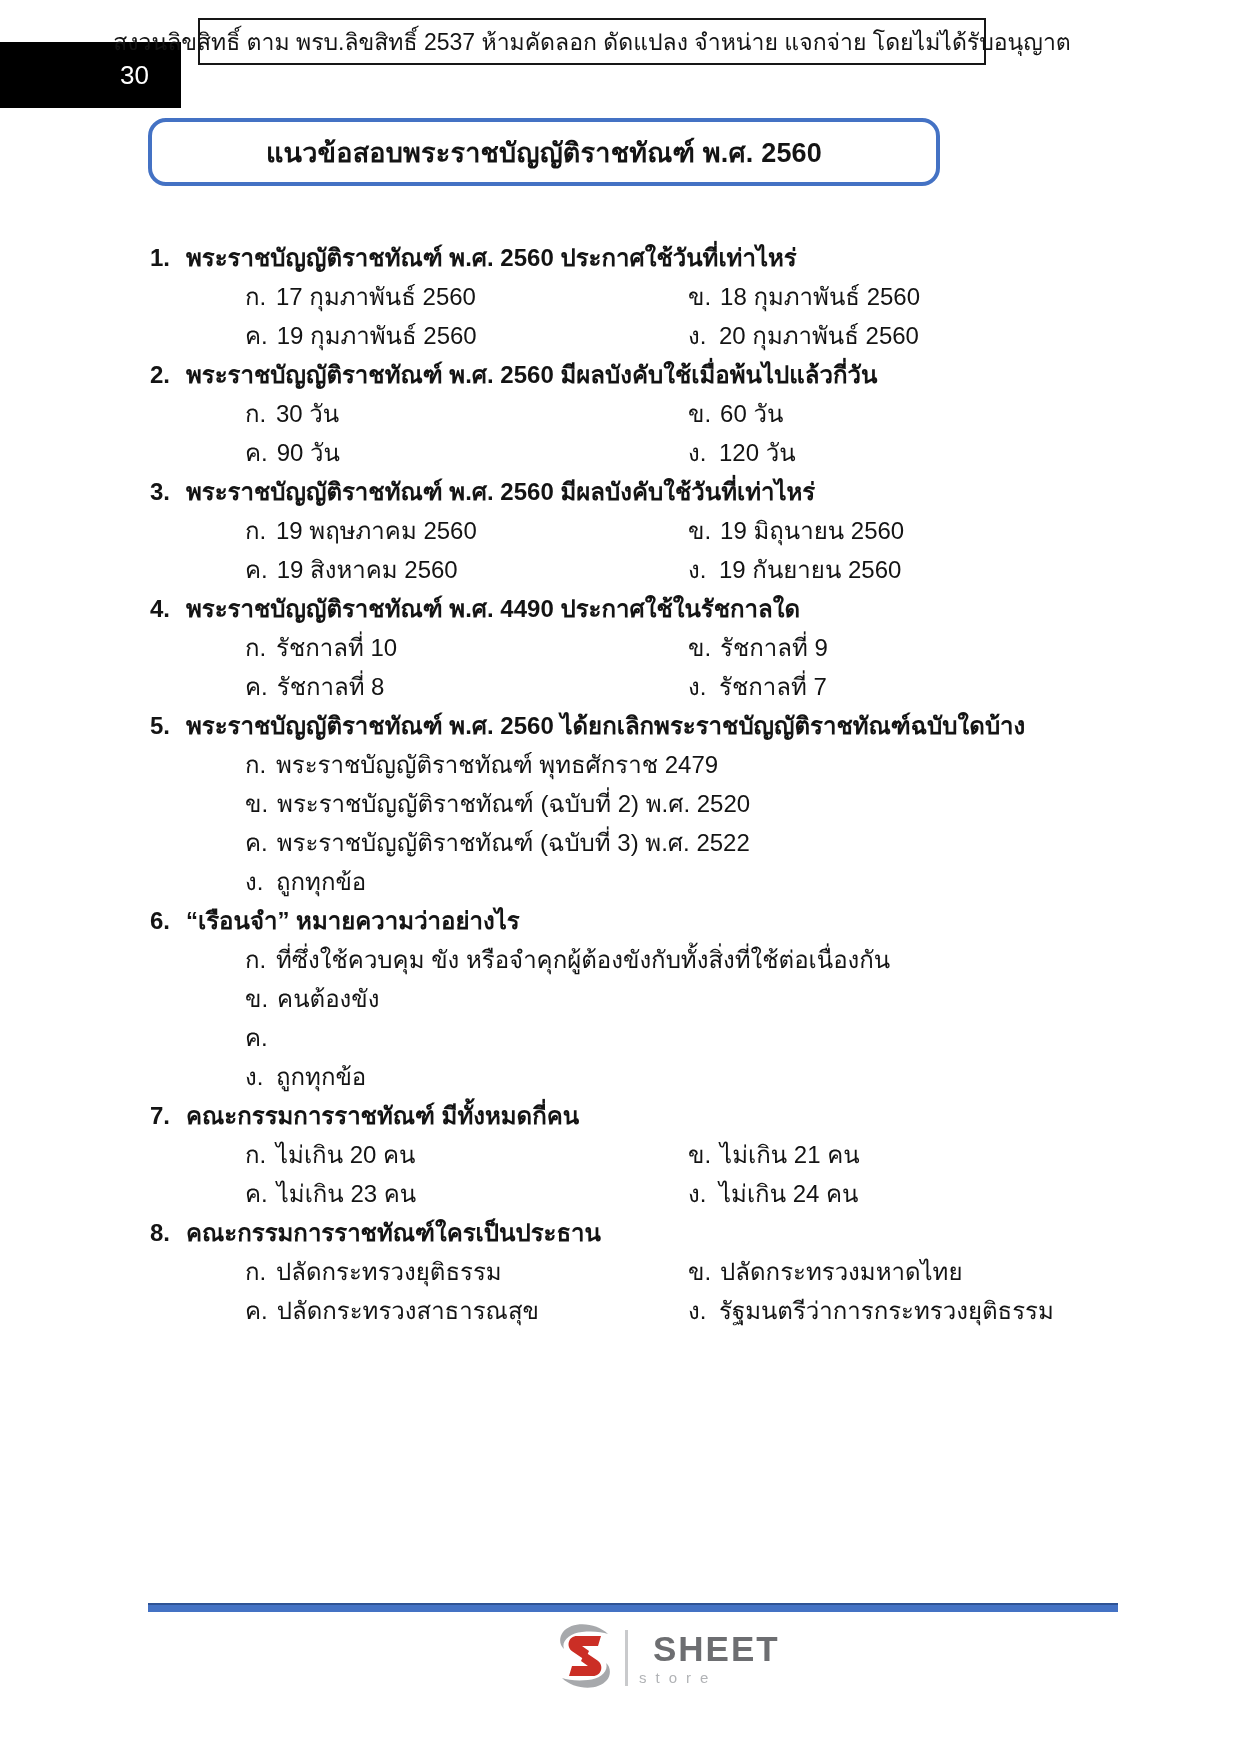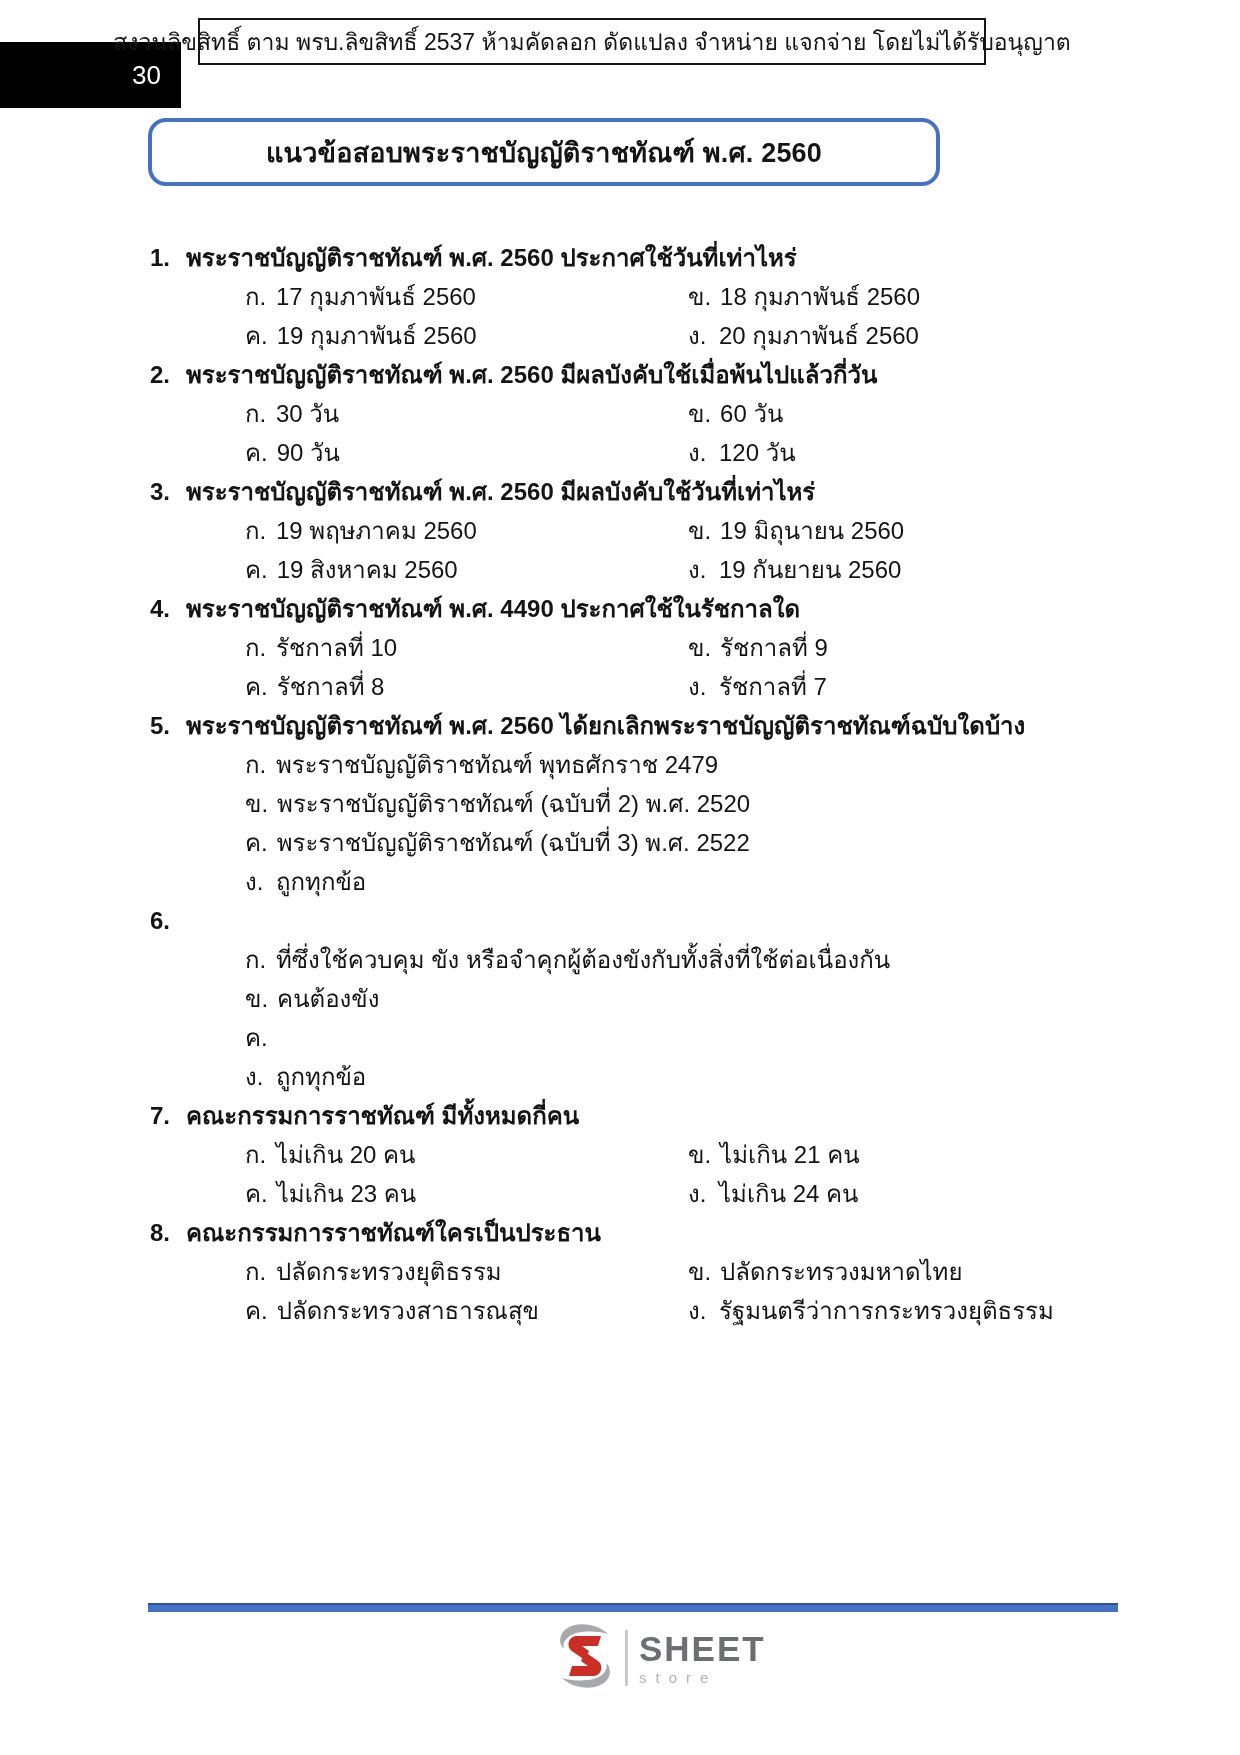--- a/index.html
+++ b/index.html
@@ -9,21 +9,21 @@
     background:#ffffff;
     font-family:"Liberation Sans","DejaVu Sans",sans-serif;
     color:#141414;
     overflow:hidden;
   }
   
   .pagenum-box{
     position:absolute;left:0;top:42px;width:181px;height:66px;
     background:#000;color:#fff;
     display:flex;align-items:center;justify-content:flex-end;
-    padding-right:20px;box-sizing:border-box;
+    padding-right:32px;box-sizing:border-box;
     font-size:26px;
   }
   .copyright-box{
     position:absolute;left:198px;top:18px;width:788px;height:47px;
     border:2px solid #161616;box-sizing:border-box;
     display:flex;align-items:center;justify-content:center;
     font-size:23px;white-space:nowrap;
   }
   
   .title-box{
@@ -54,21 +54,21 @@
     border-top:2px solid #2E5395;
   }
   .logo{
     position:absolute;left:556px;top:1626px;height:64px;
     display:flex;align-items:center;gap:11px;
   }
   .logo-divider{width:3px;height:56px;background:#c9cacc;}
   .logo-text{display:flex;flex-direction:column;justify-content:center;}
   .brand{
     font-size:35px;font-weight:bold;color:var(--brand-gray,#6d6e71);
-    letter-spacing:2px;line-height:1.05;
+    letter-spacing:2px;line-height:1.05;margin-left:14px;
   }
   .sub{
     font-size:15px;color:var(--store-gray,#b1b3b6);
     letter-spacing:9px;margin-top:2px;line-height:1;
   }
 </style>
 </head>
 <body>
 
 <div class="page">
@@ -207,20 +207,21 @@
           <div class="option">
             <span class="opt-label">ง.</span>
             <span class="opt-text">ถูกทุกข้อ</span>
           </div>
         </div>
   </section>
 
   <section class="question">
     <div class="q-line">
       <span class="q-num">6.</span>
+      <span class="q-text">“เรือนจำ” หมายความว่าอย่างไร</span>
     </div>
     <div class="opts opts-list">
           <div class="option">
             <span class="opt-label">ก.</span>
             <span class="opt-text">ที่ซึ่งใช้ควบคุม ขัง หรือจำคุกผู้ต้องขังกับทั้งสิ่งที่ใช้ต่อเนื่องกัน</span>
           </div>
           <div class="option">
             <span class="opt-label">ข.</span>
             <span class="opt-text">คนต้องขัง</span>
           </div>

